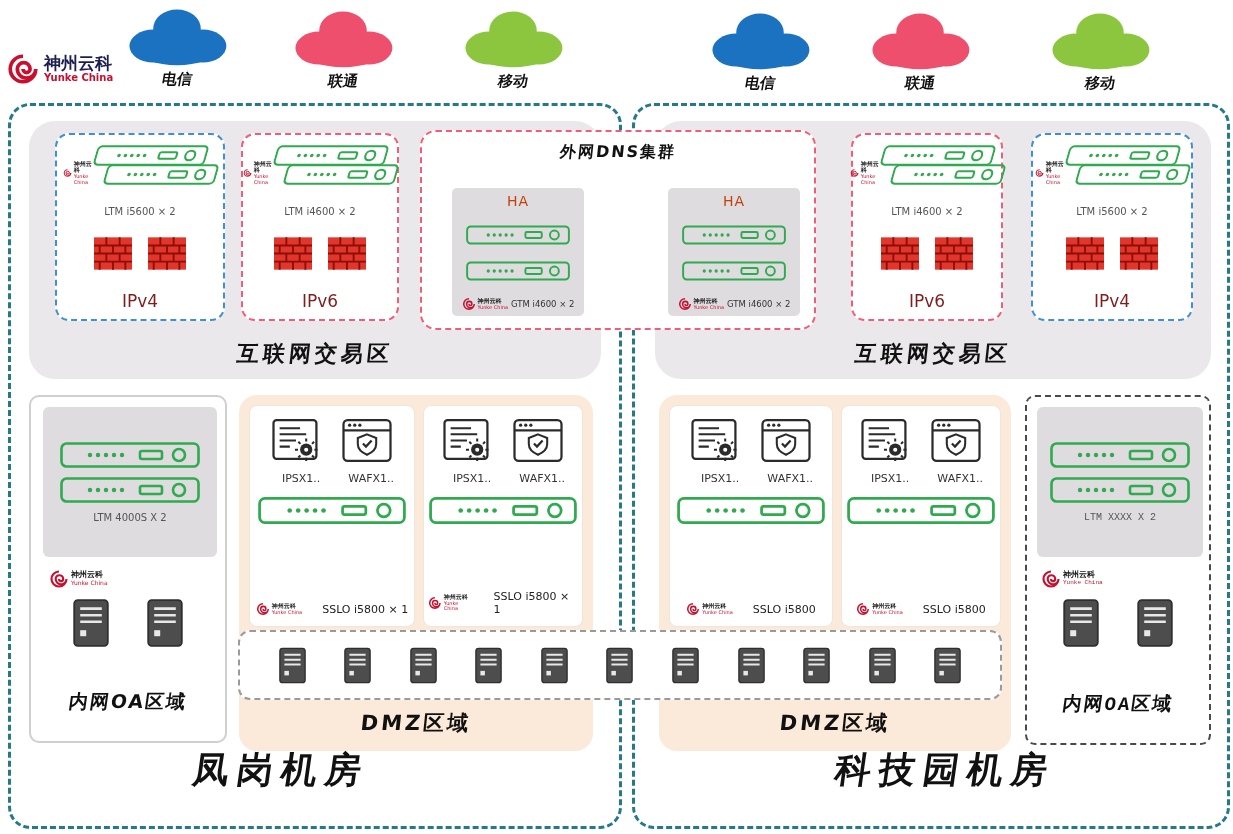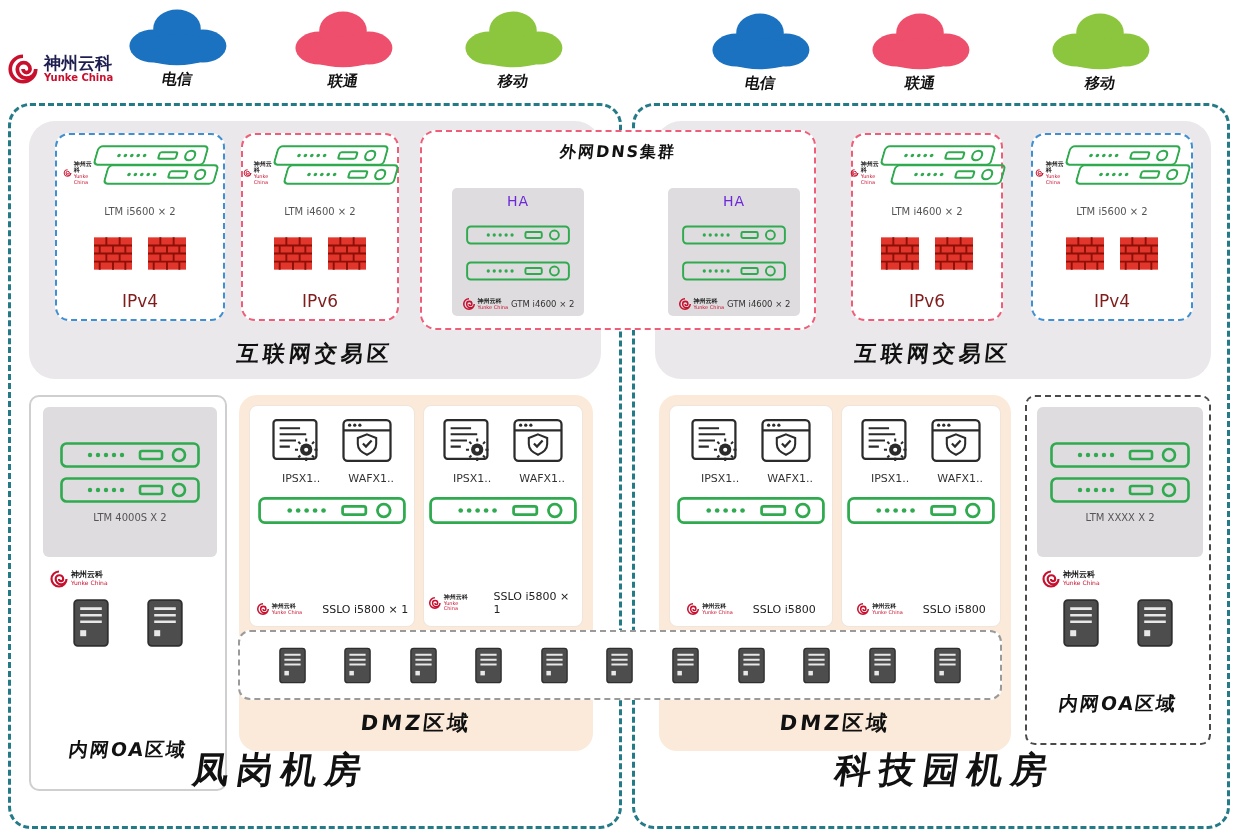--- a/index.html
+++ b/index.html
@@ -50,21 +50,21 @@
   .mlt b{font-size:6px;color:#111;}
   .mlt i{font-size:5px;color:#c8102e;font-style:normal;}
   .mlogo.lg .mlt b{font-size:8px;}
   .mlogo.lg .mlt i{font-size:6px;}
 
   
   .dns{position:absolute;background:#fff;border:2.5px dashed #ef5d79;border-radius:16px;z-index:5;}
   .dns-title{text-align:center;font-size:16px;font-weight:bold;margin-top:10px;letter-spacing:2px;transform:skewX(-6deg);}
   .ha{position:absolute;background:#dedcde;border-radius:5px;display:flex;flex-direction:column;
       align-items:center;justify-content:space-between;padding:5px 4px;box-sizing:border-box;}
-  .ha-label{font-size:14px;color:#6d28d9;letter-spacing:1px;}
+  .ha-label{font-size:14px;color:#c2410c;letter-spacing:1px;}
   .ha svg.happl{width:104px;height:20px;}
   .gtm-row{display:flex;align-items:center;gap:3px;font-size:8.5px;color:#333;}
 
   
   .oa{position:absolute;background:#fff;border-radius:10px;box-sizing:border-box;}
   .oa.solid{border:2px solid #cfcfcf;}
   .oa.dashedb{border:2px dashed #4a4a4a;}
   .oa-gray{position:absolute;background:#dedcde;border-radius:6px;display:flex;flex-direction:column;
            align-items:center;justify-content:center;gap:9px;}
   .oa-gray svg.oappl{width:150px;height:26px;}
@@ -284,21 +284,21 @@
             <rect width="40" height="34" fill="#e2352b"></rect>
             <g stroke="#8c1007" stroke-width="2" fill="none">
               <path d="M0 8.5H40M0 17H40M0 25.5H40"></path>
               <path d="M13 0V8.5M27 0V8.5M6 8.5V17M20 8.5V17M33 8.5V17M13 17V25.5M27 17V25.5M6 25.5V34M20 25.5V34M33 25.5V34"></path>
             </g>
           </svg>
       </div>
       <div class="ip-label">IPv6</div>
     </div>
 
-    <div class="oa solid" style="left:18px;top:289px;width:198px;height:396px;">
+    <div class="oa solid" style="left:18px;top:289px;width:198px;height:348px;">
       <div class="oa-gray" style="left:12px;top:10px;width:174px;height:150px;">
         <svg class="appl oappl" viewBox="0 0 140 26">
             <rect x="1.5" y="1.5" width="137" height="23" rx="5"></rect>
             <circle class="f" cx="30" cy="13" r="2.2"></circle>
             <circle class="f" cx="38" cy="13" r="2.2"></circle>
             <circle class="f" cx="46" cy="13" r="2.2"></circle>
             <circle class="f" cx="54" cy="13" r="2.2"></circle>
             <circle class="f" cx="62" cy="13" r="2.2"></circle>
             <rect x="80" y="9" width="22" height="8" rx="2"></rect>
             <circle cx="119" cy="13" r="6"></circle>
@@ -661,21 +661,21 @@
                 <b>神州云科</b>
                 <i>Yunke China</i>
               </span>
           </span>
           <span>SSLO i5800</span>
         </div>
       </div>
       <div class="dmz-label">DMZ区域</div>
     </div>
 
-    <div class="oa dashedb" style="left:390px;top:289px;width:186px;height:350px;">
+    <div class="oa dashedb" style="left:390px;top:289px;width:186px;height:350px;font-family:Liberation Mono, monospace;">
       <div class="oa-gray" style="left:10px;top:10px;width:166px;height:150px;">
         <svg class="appl oappl" viewBox="0 0 140 26">
             <rect x="1.5" y="1.5" width="137" height="23" rx="5"></rect>
             <circle class="f" cx="30" cy="13" r="2.2"></circle>
             <circle class="f" cx="38" cy="13" r="2.2"></circle>
             <circle class="f" cx="46" cy="13" r="2.2"></circle>
             <circle class="f" cx="54" cy="13" r="2.2"></circle>
             <circle class="f" cx="62" cy="13" r="2.2"></circle>
             <rect x="80" y="9" width="22" height="8" rx="2"></rect>
             <circle cx="119" cy="13" r="6"></circle>

